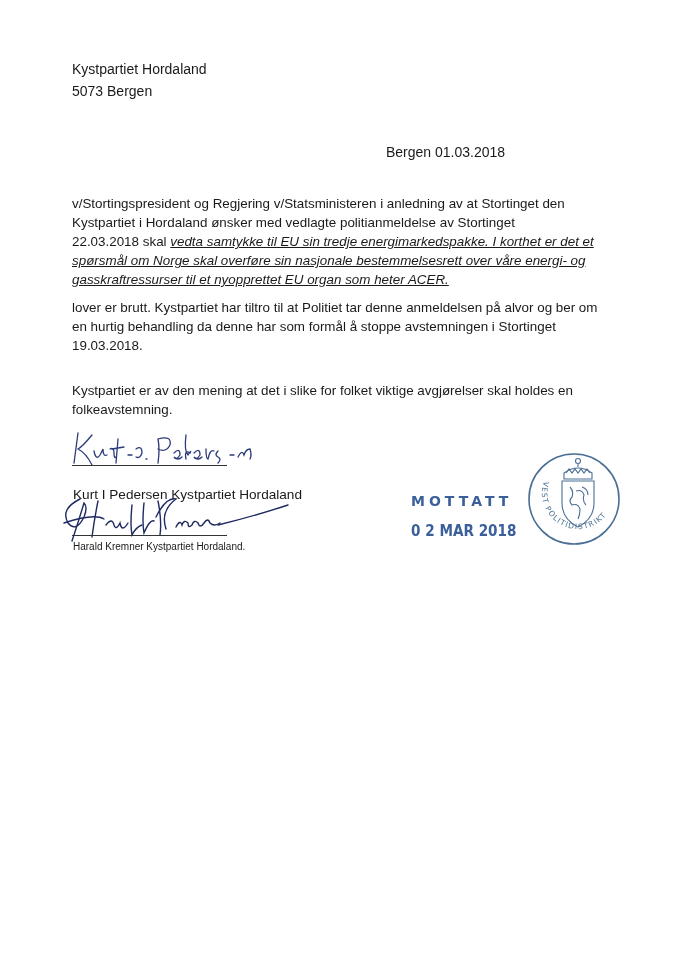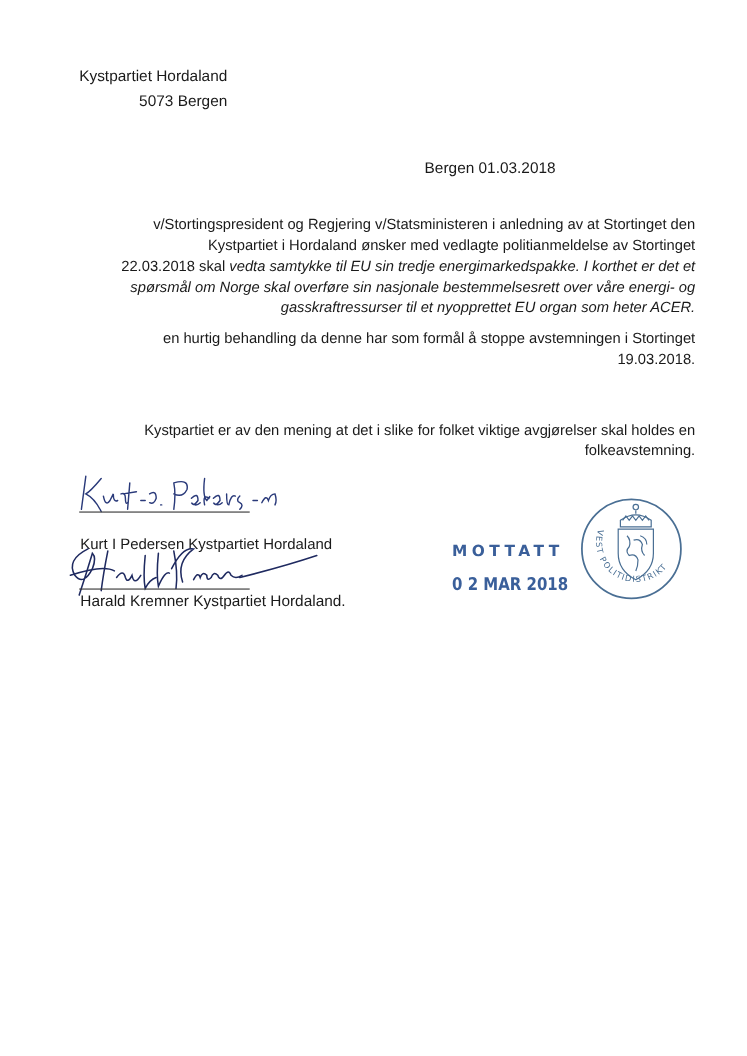--- a/index.html
+++ b/index.html
@@ -1,35 +1,35 @@
 <!DOCTYPE html>
 <html><head>
 <meta charset="utf-8">
 <style>
   html, body { margin: 0; padding: 0; }
   body {
     width: 679px; height: 960px; background: #ffffff; position: relative; overflow: hidden;
     font-family: "Liberation Sans", sans-serif; color: #1a1a1a;
   }
-  .txt { position: absolute; font-size: 13.4px; line-height: 19px; white-space: nowrap; text-align: right; }
+  .txt { position: absolute; font-size: 13.4px; line-height: 19px; white-space: nowrap; }
   .sender { left: 72px; top: 58px; }
   .sender div { height: 22px; line-height: 22px; font-size: 14px; }
   .date { left: 386px; top: 143px; font-size: 14px; }
   .para { left: 72px; width: 560px; }
   .p1 { top: 194px; }
   .p2 { top: 298px; }
   .p3 { top: 381px; }
   .para .line { display: block; height: 19px; }
-  .it { font-style: italic; }
+  .it { font-style: italic; text-decoration: underline; }
   .sig1 { position: absolute; left: 66px; top: 425px; width: 220px; height: 45px; }
   .sig1-line { position: absolute; left: 72px; top: 465px; width: 155px; height: 1px; background: #333; }
   .name1 { left: 73px; top: 485px; font-size: 13.6px; }
   .sig2 { position: absolute; left: 58px; top: 493px; width: 250px; height: 50px; }
   .sig2-line { position: absolute; left: 72px; top: 535px; width: 155px; height: 1px; background: #333; }
-  .name2 { left: 73px; top: 537px; font-size: 14px; }
+  .name2 { left: 73px; top: 537px; font-size: 10px; }
   .stamp-text { position: absolute; color: #3a5f9a; font-family: "DejaVu Sans", sans-serif; font-weight: bold; }
   .mottatt { left: 411px; top: 493px; font-size: 14px; letter-spacing: 4px; }
   .stampdate { left: 411px; top: 521px; font-size: 16px; letter-spacing: 0px; transform: scaleX(0.85); transform-origin: left; }
   .seal { position: absolute; left: 526px; top: 451px; width: 96px; height: 96px; }
 </style>
 </head>
 <body>
 
 <div class="txt sender">
   <div>Kystpartiet Hordaland</div>
@@ -40,20 +40,21 @@
 
 <div class="txt para p1">
   <span class="line">v/Stortingspresident og Regjering v/Statsministeren i anledning av at Stortinget den</span>
   <span class="line">Kystpartiet i Hordaland ønsker med vedlagte politianmeldelse av Stortinget</span>
   <span class="line"><span>22.03.2018 skal </span><span class="it">vedta samtykke til EU sin tredje energimarkedspakke. I korthet er det et</span></span>
   <span class="line it">spørsmål om Norge skal overføre sin nasjonale bestemmelsesrett over våre energi- og</span>
   <span class="line it">gasskraftressurser til et nyopprettet EU organ som heter ACER.</span>
 </div>
 
 <div class="txt para p2">
+  <span class="line">lover er brutt. Kystpartiet har tiltro til at Politiet tar denne anmeldelsen på alvor og ber om</span>
   <span class="line">en hurtig behandling da denne har som formål å stoppe avstemningen i Stortinget</span>
   <span class="line">19.03.2018.</span>
 </div>
 
 <div class="txt para p3">
   <span class="line">Kystpartiet er av den mening at det i slike for folket viktige avgjørelser skal holdes en</span>
   <span class="line">folkeavstemning.</span>
 </div>
 
 <svg class="sig1" viewBox="0 0 220 45">

